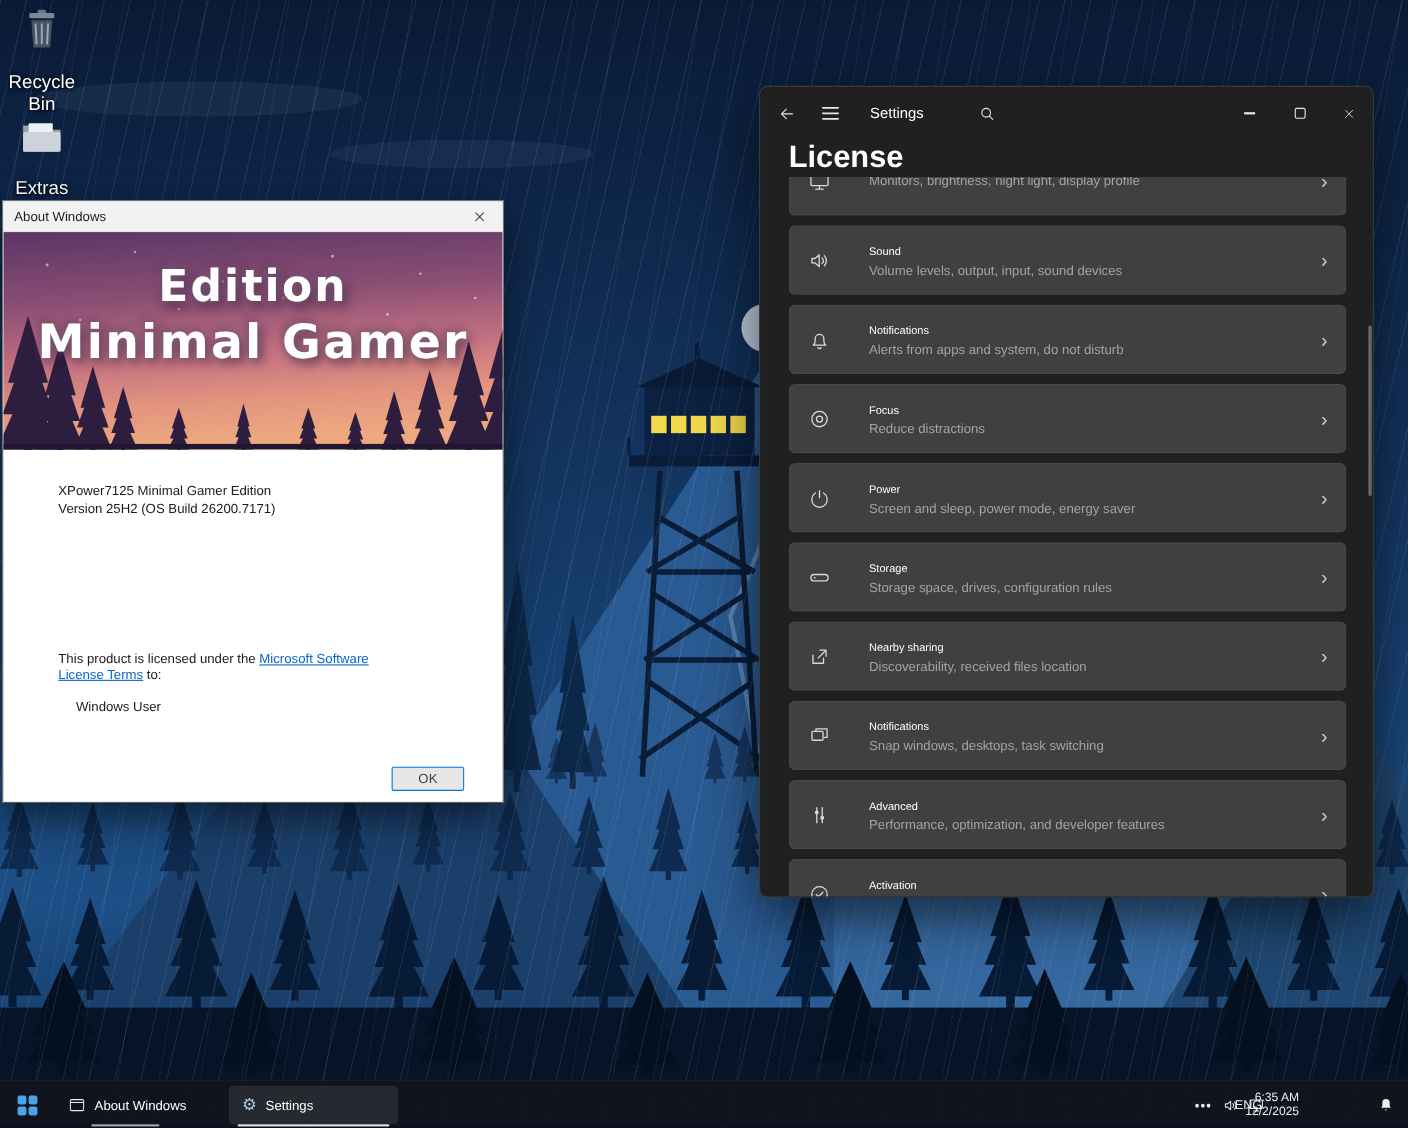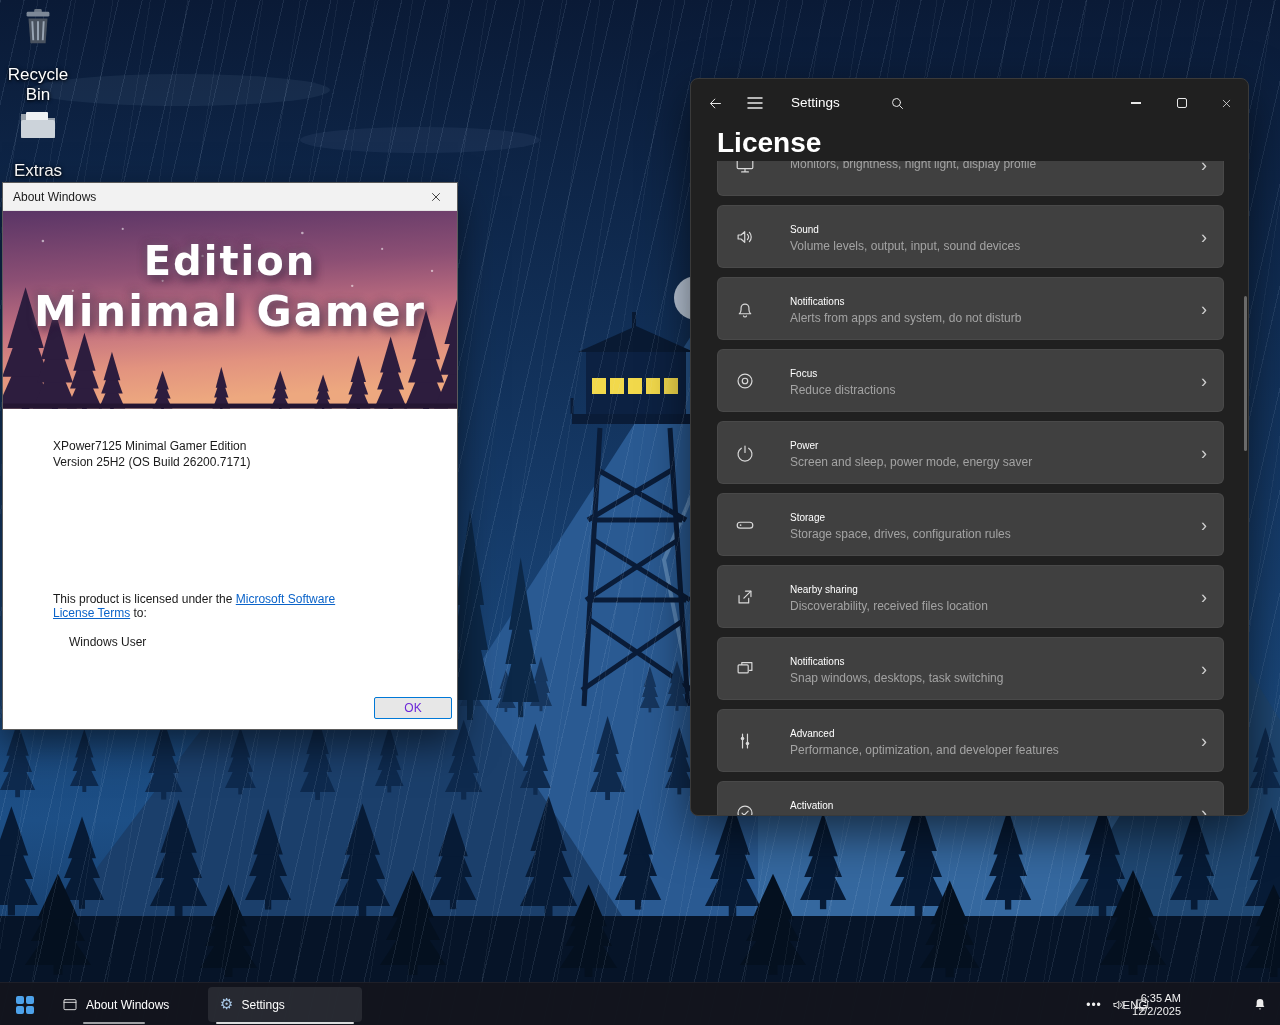--- a/index.html
+++ b/index.html
@@ -30,22 +30,22 @@
   #about-banner{position:absolute;left:0;top:28px;width:454px;height:198px;overflow:hidden}
   #about-banner svg{position:absolute;inset:0}
   #banner-text{position:absolute;left:0;right:0;top:26px;text-align:center;color:#fff;
     font-family:"DejaVu Sans",sans-serif;font-weight:700;letter-spacing:2px;
     text-shadow:0 0 10px rgba(255,240,250,.35), 3px 4px 10px rgba(40,12,45,.85), -2px -2px 8px rgba(40,12,45,.45);}
   #banner-line1{font-size:43px;line-height:52px}
   #banner-line2{font-size:40px;line-height:48px}
   .about-text{font-size:12px;color:#1a1a1a;line-height:16px}
   #license-par{position:absolute;left:50px;top:410px;width:300px;font-size:12px;line-height:13.5px;color:#1a1a1a}
   .link{color:#0a63c9;text-decoration:underline;cursor:pointer}
-  #ok-button{position:absolute;left:371px;top:514px;width:78px;height:22px;
-    background:#e7e7e7;border:1px solid #0078d7;border-radius:2px;font-size:12px;color:#6d28d9;
+  #ok-button{position:absolute;left:353px;top:514px;width:66px;height:22px;
+    background:#e7e7e7;border:1px solid #0078d7;border-radius:2px;font-size:12px;color:#404040;
     font-family:"Liberation Sans",sans-serif;cursor:pointer}
 
   
   #settings-window{position:absolute;left:690px;top:78px;width:559px;height:738px;
     background:#202020;border:1px solid #3a3a3a;border-radius:8px;
     box-shadow:0 16px 48px rgba(0,0,0,.6);overflow:hidden}
   .tb-icon{position:absolute;top:12px;width:24px;height:24px;display:flex;align-items:center;justify-content:center}
   #settings-titlebar-title{position:absolute;left:100px;top:0;line-height:48px;font-size:13.5px;color:#fff}
   .winctl{position:absolute;top:1px;width:46px;height:46px;display:flex;align-items:center;justify-content:center}
   #settings-page-title{position:absolute;left:26px;top:46px;font-size:28px;font-weight:600;color:#fff;line-height:36px}

